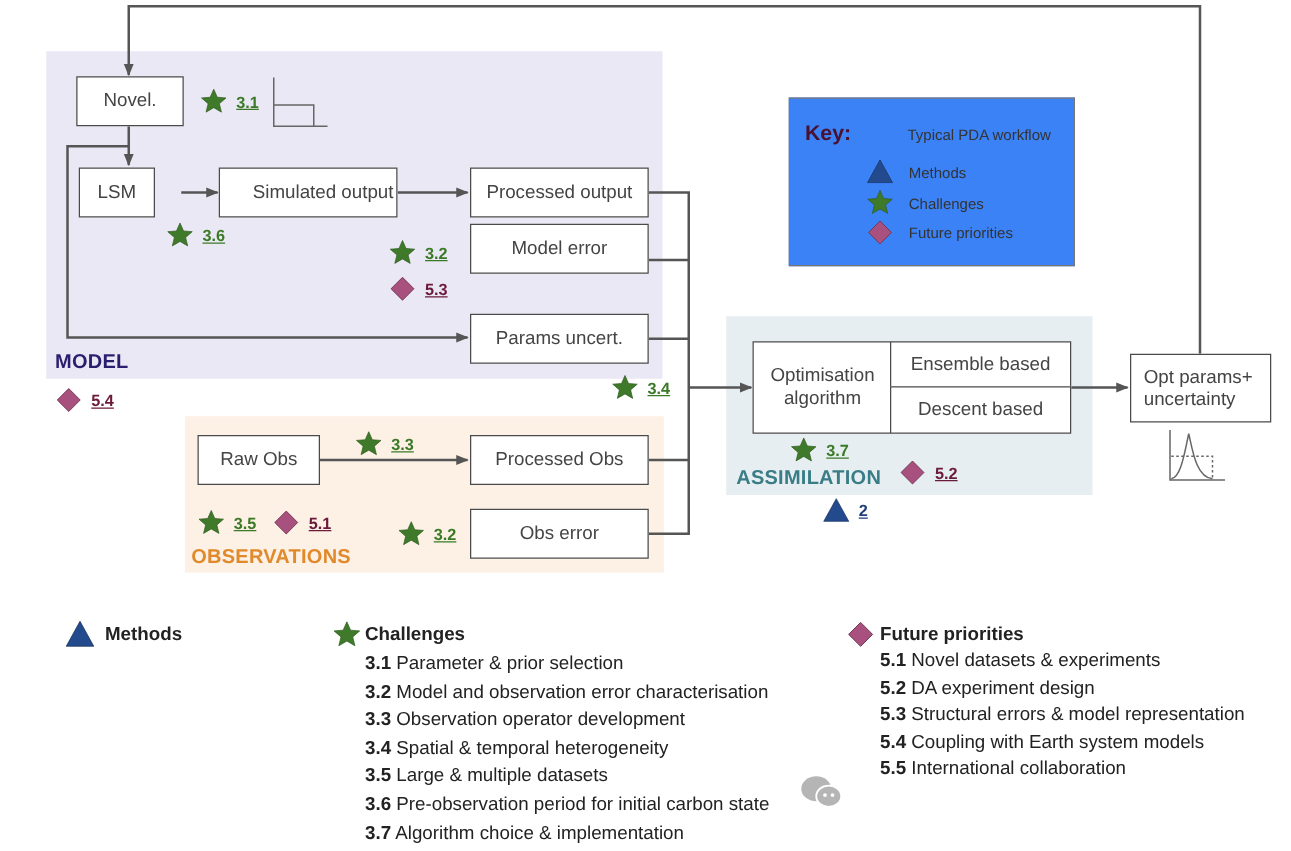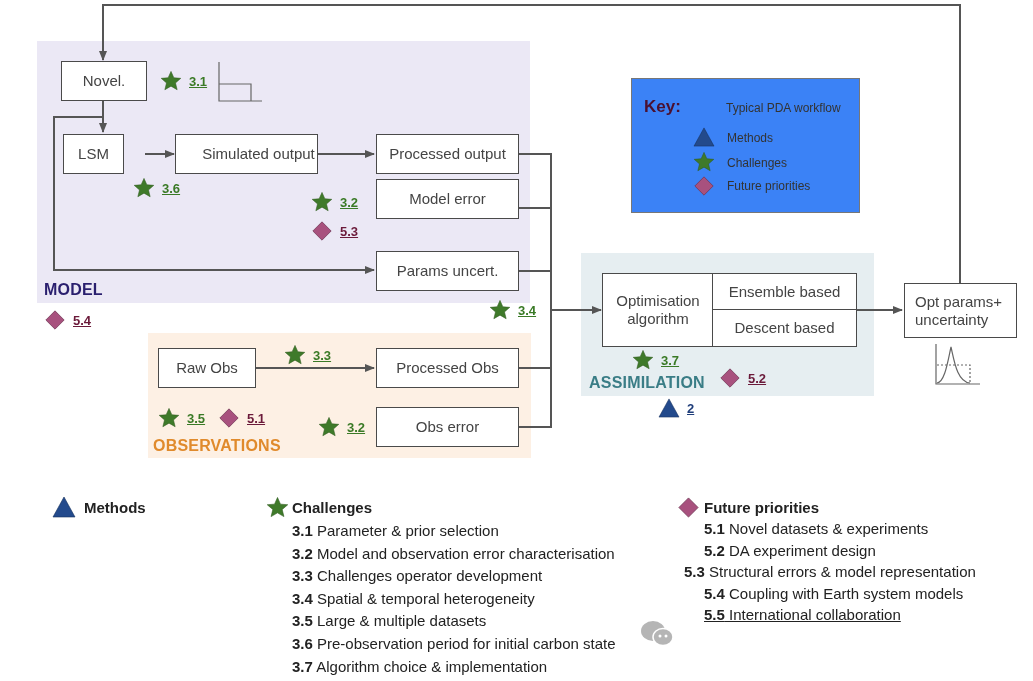--- a/index.html
+++ b/index.html
@@ -202,37 +202,37 @@
   </svg>
 <div class="legend-head" style="left:84px;top:499px;">Methods</div>
 
 <svg class="abs" style="left:266px;top:496px;" width="23" height="23" viewBox="0 0 24 24">
     <path d="M12 1.5l3.1 7 7.6.6-5.8 5 1.8 7.4L12 17.6 5.3 21.5l1.8-7.4-5.8-5 7.6-.6z" fill="#3f7a2a" stroke="#2d5a1e" stroke-width="0.6"></path>
   </svg>
 <div class="legend-head" style="left:292px;top:499px;">Challenges</div>
 <div id="challenges-list">
     <div class="legend-line" style="left: 292px; top: 522px;"><b>3.1</b><span> Parameter &amp; prior selection</span></div>
     <div class="legend-line" style="left: 292px; top: 544.6px;"><b>3.2</b><span> Model and observation error characterisation</span></div>
-    <div class="legend-line" style="left: 292px; top: 567.2px;"><b>3.3</b><span> Challenges operator development</span></div>
+    <div class="legend-line" style="left: 292px; top: 567.2px;"><b>3.3</b><span> Observation operator development</span></div>
     <div class="legend-line" style="left: 292px; top: 589.8px;"><b>3.4</b><span> Spatial &amp; temporal heterogeneity</span></div>
     <div class="legend-line" style="left: 292px; top: 612.4px;"><b>3.5</b><span> Large &amp; multiple datasets</span></div>
     <div class="legend-line" style="left: 292px; top: 635px;"><b>3.6</b><span> Pre-observation period for initial carbon state</span></div>
     <div class="legend-line" style="left: 292px; top: 657.6px;"><b>3.7</b><span> Algorithm choice &amp; implementation</span></div>
   </div>
 
 <svg class="abs" style="left:677px;top:496px;" width="23" height="23" viewBox="0 0 24 24">
     <path d="M12 2 L22 12 L12 22 L2 12 Z" fill="#a8517e" stroke="#6e3452" stroke-width="0.8"></path>
   </svg>
 <div class="legend-head" style="left:704px;top:499px;">Future priorities</div>
 <div id="future-list">
     <div class="legend-line" style="left: 704px; top: 520px;"><b>5.1</b><span> Novel datasets &amp; experiments</span></div>
     <div class="legend-line" style="left: 704px; top: 541.5px;"><b>5.2</b><span> DA experiment design</span></div>
-    <div class="legend-line" style="left: 684px; top: 563px;"><b>5.3</b><span> Structural errors &amp; model representation</span></div>
+    <div class="legend-line" style="left: 704px; top: 563px;"><b>5.3</b><span> Structural errors &amp; model representation</span></div>
     <div class="legend-line" style="left: 704px; top: 584.5px;"><b>5.4</b><span> Coupling with Earth system models</span></div>
-    <div class="legend-line" style="left: 704px; top: 606px; text-decoration: underline;"><b>5.5</b><span> International collaboration</span></div>
+    <div class="legend-line" style="left: 704px; top: 606px;"><b>5.5</b><span> International collaboration</span></div>
   </div>
 
 <div class="watermark">
   <svg width="34" height="28" viewBox="0 0 34 28">
     <ellipse cx="13" cy="11" rx="12" ry="10" fill="#b5b5b5"></ellipse>
     <ellipse cx="23" cy="17" rx="10" ry="8.5" fill="#b5b5b5" stroke="#fff" stroke-width="1.5"></ellipse>
     <circle cx="20" cy="16" r="1.5" fill="#fff"></circle>
       <circle cx="26" cy="16" r="1.5" fill="#fff"></circle>
   </svg>
 </div>

